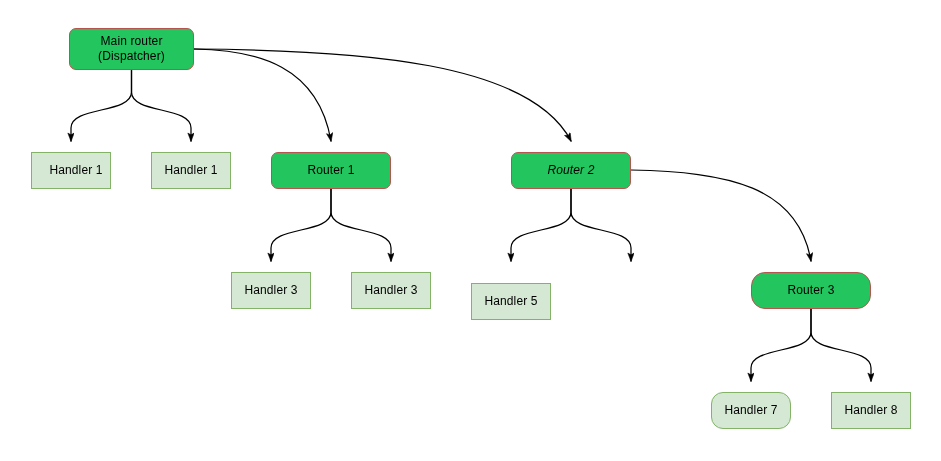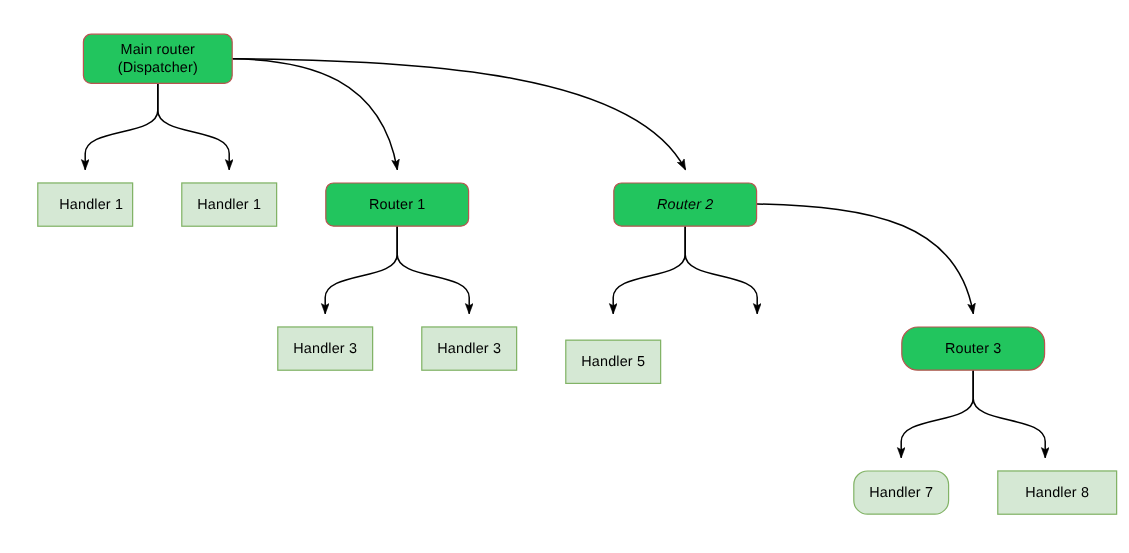--- a/index.html
+++ b/index.html
@@ -128,17 +128,17 @@
 
 
   <div class="node node-router" style="left:751px; top:272px; width:120px; height:37px;border-radius:14px;">
     <span class="node-label">Router 3</span>
   </div>
 
   <div class="node node-handler" style="left:711px; top:392px; width:80px; height:37px;border-radius:12px;">
     <span class="node-label">Handler 7</span>
   </div>
 
-  <div class="node node-handler" style="left:831px; top:392px; width:100px; height:37px;">
+  <div class="node node-handler" style="left:831px; top:392px; width:80px; height:37px;">
     <span class="node-label">Handler 8</span>
   </div>
 
 </div>
 
 </body></html>

